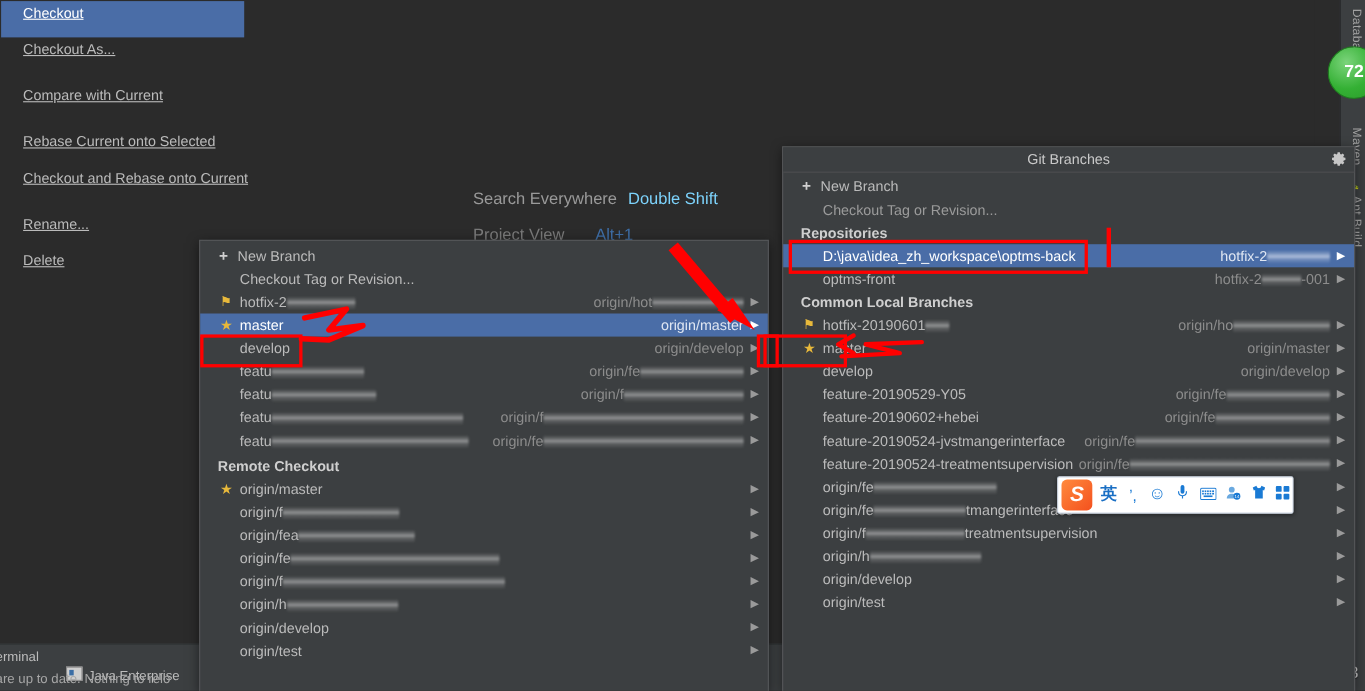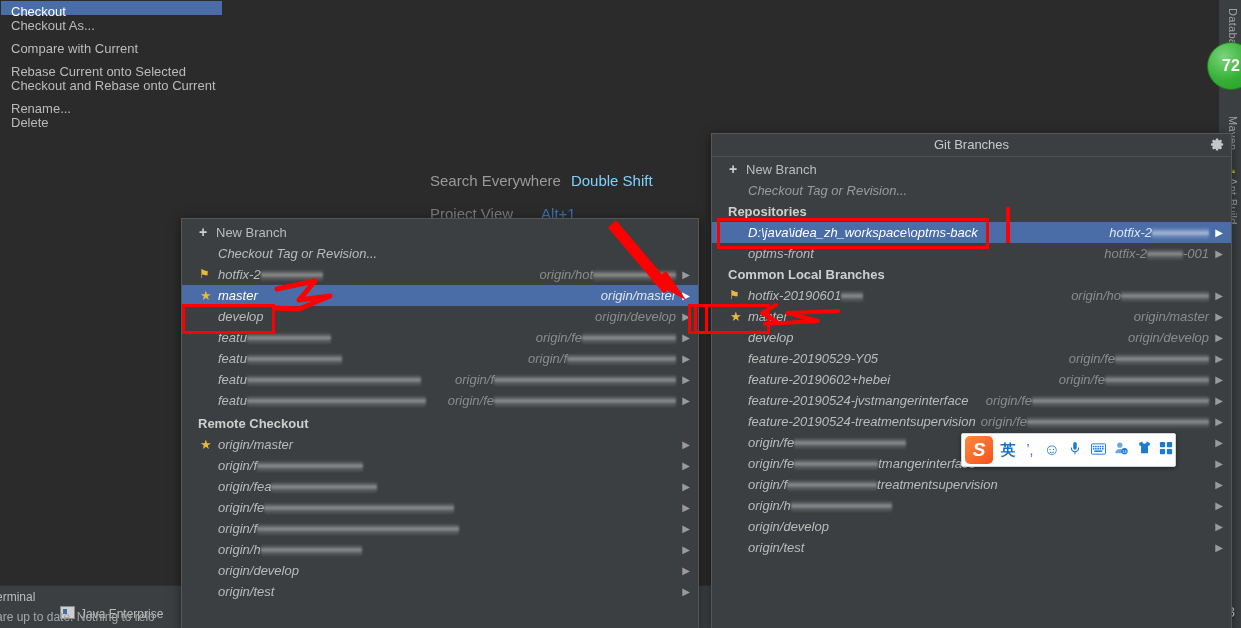--- a/index.html
+++ b/index.html
@@ -74,21 +74,21 @@
     text-shadow:0 1px 1px rgba(0,0,0,.6);
   }
 
   
   .popup{
     position:absolute;background:#3c3f41;border:1px solid #555759;
     box-shadow:0 2px 10px rgba(0,0,0,.5);
   }
   .row{
     position:relative;height:21px;line-height:21px;white-space:nowrap;
-    font-size:13px;color:#bbbbbb;cursor:default;font-style:italic;
+    font-size:13px;color:#bbbbbb;cursor:default;
   }
   .row.sel{background:#4a6da7;color:#ffffff;}
   .row .lbl{position:absolute;left:36px;top:0;}
   .row .right{position:absolute;right:22px;top:0;color:#8c8c8c;font-size:13px;}
   .row.sel .right{color:#dfe6f2;}
   .row .arrow{position:absolute;right:8px;top:0;color:#9a9a9a;font-size:10px;}
   .row.sel .arrow{color:#ffffff;}
   .hdr{
     position:relative;height:21px;line-height:21px;white-space:nowrap;
     font-size:13px;font-weight:bold;color:#cfcfcf;padding-left:16px;
@@ -119,22 +119,22 @@
       rgba(255,255,255,.06) 100%);
   }
 
   
   #popup-left{left:181px;top:218px;width:516px;height:410px;}
   #popup-left .rows{position:relative;padding-top:3px;}
 
   
   #ctxmenu{left:694px;top:303px;width:221px;height:196px;background:#3c3f41;border:1px solid #5a5c5e;}
   #ctxmenu .mi{
-    position:relative;height:14px;line-height:21px;padding-left:10px;
-    font-size:13px;color:#bbbbbb;white-space:nowrap;cursor:default;
+    position:relative;height:33px;line-height:21px;padding-left:20px;
+    font-size:13px;color:#bbbbbb;white-space:nowrap;cursor:default;text-decoration:underline;
   }
   #ctxmenu .mi.sel{background:#4a6da7;color:#ffffff;}
   #ctxmenu .sep{height:1px;background:#555759;margin:4px 0;}
 
   
   #popup-right{left:711px;top:133px;width:519px;height:495px;}
   #gb-title{
     position:relative;height:22px;line-height:22px;text-align:center;
     font-size:13px;color:#c9c9c9;background:#3c3f41;border-bottom:1px solid #4d4f51;
   }

